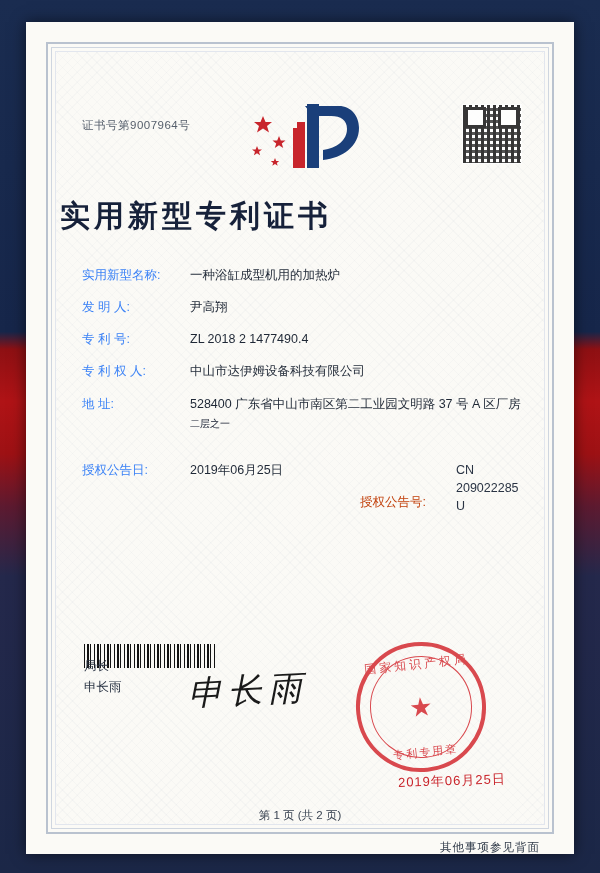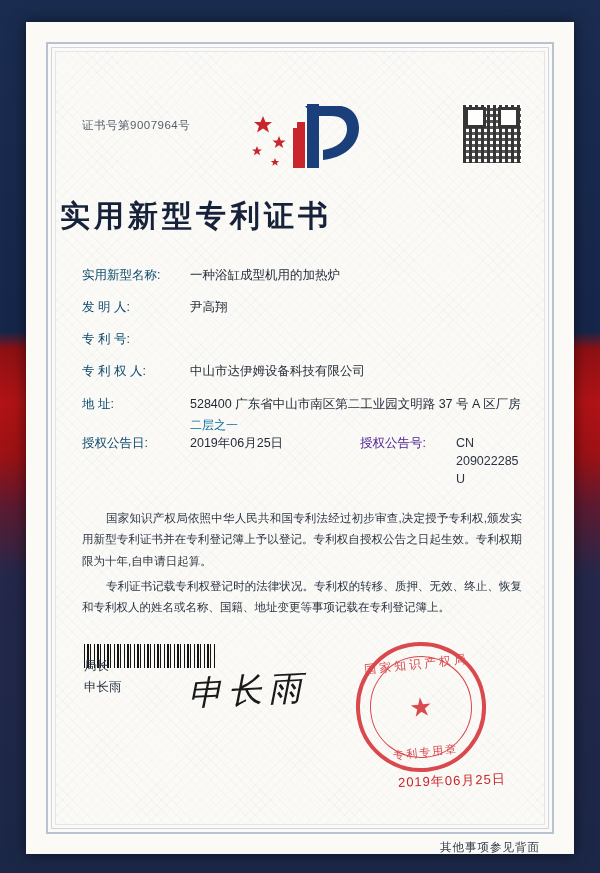--- a/index.html
+++ b/index.html
@@ -134,42 +134,43 @@
   }
   .field-row {
     display: flex;
     align-items: flex-start;
     margin-bottom: 14px;
     line-height: 1.45;
   }
   .field-label {
     width: 108px;
     flex: 0 0 108px;
-    color: #0c4a6e;
+    color: #3b82f6;
     white-space: pre;
   }
   .field-value {
     flex: 1 1 auto;
     color: #1f2836;
   }
   .field-label2 {
     width: 96px;
     flex: 0 0 96px;
-    color: #4c1d95;
+    color: #c2410c;
     white-space: pre;
+    margin-top: 32px;
   }
   .field-value2 {
     flex: 1 1 auto;
   }
   .addr-second {
     margin-left: 108px;
     margin-top: -10px;
-    margin-bottom: 0;
-    font-size: 12px;
-    color: #0369a1;
+    margin-bottom: 30px;
+    font-size: 10px;
+    color: #0f172a;
   }
   
   .legal {
     position: absolute;
     left: 22px;
     right: 18px;
     top: 452px;
     font-size: 11.5px;
     line-height: 1.85;
     color: #2c3644;
@@ -311,20 +312,21 @@
           <div class="field-value">一种浴缸成型机用的加热炉</div>
         </div>
 
         <div class="field-row">
           <div class="field-label">发 明 人:</div>
           <div class="field-value">尹高翔</div>
         </div>
 
         <div class="field-row">
           <div class="field-label">专 利 号:</div>
+          <div class="field-value">ZL 2018 2 1477490.4</div>
         </div>
 
 
         <div class="field-row">
           <div class="field-label">专 利 权 人:</div>
           <div class="field-value">中山市达伊姆设备科技有限公司</div>
         </div>
 
         <div class="field-row">
           <div class="field-label">地 址:</div>
@@ -334,40 +336,37 @@
 
         <div class="field-row">
           <div class="field-label">授权公告日:</div>
           <div class="field-value" style="flex:0 0 170px">2019年06月25日</div>
           <div class="field-label2">授权公告号:</div>
           <div class="field-value2">CN 209022285 U</div>
         </div>
 
       </div>
 
-      <div class="legal">
-        <p>国家知识产权局依照中华人民共和国专利法经过初步审查,决定授予专利权,颁发实用新型专利证书并在专利登记簿上予以登记。专利权自授权公告之日起生效。专利权期限为十年,自申请日起算。</p>
-        <p>专利证书记载专利权登记时的法律状况。专利权的转移、质押、无效、终止、恢复和专利权人的姓名或名称、国籍、地址变更等事项记载在专利登记簿上。</p>
-      </div>
 
       <div class="barcode"></div>
 
       <div class="sig-block">
         <div>局长</div>
         <div>申长雨</div>
       </div>
 
       <div class="handwriting">申长雨</div>
 
       <div class="seal">
         <div class="seal-inner"></div>
         <div class="seal-text-top">国家知识产权局</div>
         <div class="seal-star">★</div>
         <div class="seal-text-bottom">专利专用章</div>
       </div>
 
       <div class="seal-date">2019年06月25日</div>
 
+      <div class="page-indicator">第 1 页 (共 2 页)</div>
       <div class="back-note">其他事项参见背面</div>
 
     </div>
   </div>
 </div>
 
 </body></html>

